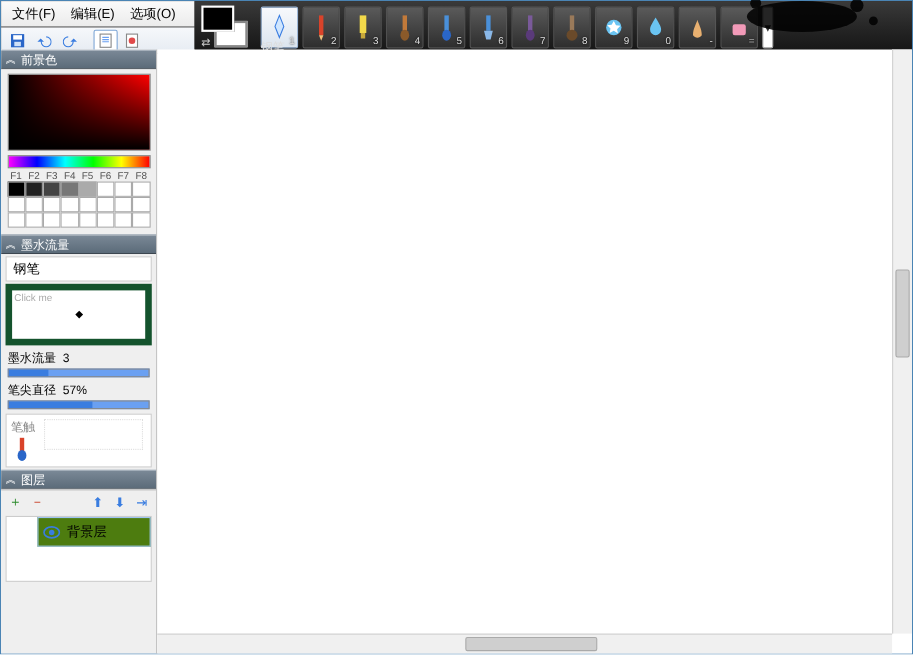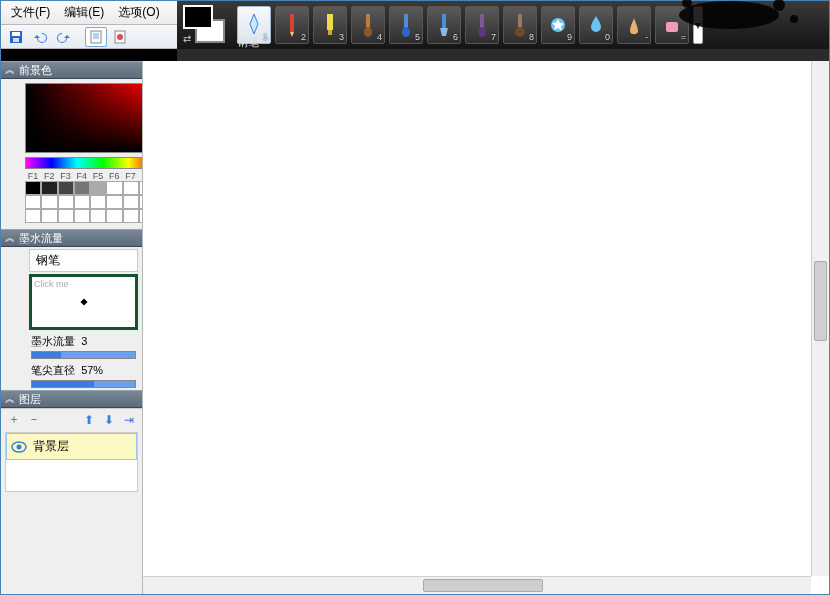--- a/index.html
+++ b/index.html
@@ -4,60 +4,60 @@
 <style>
 * { box-sizing: border-box; margin: 0; padding: 0; }
 body { font-family: "Microsoft YaHei", "SimSun", Tahoma, sans-serif; font-size: 12px; background: #fff; overflow: hidden; width: 830px; height: 595px; }
 .window { width: 830px; height: 595px; border: 1px solid #4a84b4; background: #fff; display: flex; flex-direction: column; }
 .titlebar { height: 28px; background: linear-gradient(#fdfdfe,#e9eef5 50%,#dde6f0); display: flex; align-items: center; padding: 0 4px; border-bottom: 1px solid #b8c9df; }
 .titlebar .appicon { width: 16px; height: 16px; margin-right: 6px; }
 .titlebar .title { flex: 1; color: #222; font-size: 12px; }
 .win-btns { display: flex; gap: 4px; }
 .win-btn { width: 32px; height: 20px; border: 1px solid #6b88a9; border-radius: 3px; background: linear-gradient(#f3f6fb,#d6e2ef); display: flex; align-items: center; justify-content: center; font-size: 11px; color: #2b3f55; }
 .win-btn.close { width: 46px; background: linear-gradient(#f08472,#d9432a 50%,#c73117); color: #fff; border-color: #9a2a16; }
-.menubar-row { height: 60px; background: #000; display: flex; align-items: stretch; }
+.menubar-row { height: 44px; background: #000; display: flex; align-items: stretch; }
 .menus { display: flex; align-items: center; gap: 2px; padding: 2px 4px; background: linear-gradient(#fbfbfb,#ebebeb); height: 24px; border-bottom: 1px solid #b8b8b8; }
 .menu { padding: 2px 6px; border-radius: 2px; }
 .left-stack { display: flex; flex-direction: column; width: 176px; }
 .qtoolbar { height: 24px; background: linear-gradient(#f6f8fb,#e6ebf2); display: flex; align-items: center; gap: 2px; padding: 2px 4px; border-bottom: 1px solid #b8b8b8; }
 .qtbtn { width: 22px; height: 20px; border: 1px solid transparent; border-radius: 2px; display: flex; align-items: center; justify-content: center; }
 .qtbtn.active { background: #fff; border-color: #7ea6d6; }
 .rightbar { flex: 1; background: #2b2b2b; display: flex; flex-direction: column; }
 .tooltabs { height: 48px; display: flex; align-items: center; gap: 4px; padding: 4px 6px; background: linear-gradient(#3a3a3a,#222 60%,#151515); }
 .color-chip-wrap { width: 44px; height: 40px; position: relative; margin-right: 6px; }
 .color-chip { width: 30px; height: 24px; background: #000; border: 2px solid #fff; position: absolute; top: 0; left: 0; }
 .color-chip.bg { background: #fff; top: 14px; left: 12px; border-color: #888; }
 .swap-ic { position: absolute; bottom: 0; left: 0; width: 12px; height: 12px; color: #ccc; font-size: 10px; }
 .tool-slot { width: 34px; height: 38px; border: 1px solid #555; background: linear-gradient(#5a5a5a,#2e2e2e); border-radius: 2px; position: relative; display: flex; align-items: center; justify-content: center; }
 .tool-slot .num { position: absolute; right: 2px; bottom: 1px; font-size: 9px; color: #ddd; text-shadow: 0 0 2px #000; }
 .tool-slot.selected { background: linear-gradient(#f7f9fc,#dce5ef); border: 1px solid #9fb9d9; }
 .body-row { flex: 1; display: flex; min-height: 0; }
 .sidebar { width: 142px; background: #efefef; border-right: 1px solid #b8b8b8; display: flex; flex-direction: column; overflow: hidden; }
 .panel-hdr { height: 18px; background: linear-gradient(#7a8896,#5b6b79); color: #fff; font-size: 11px; display: flex; align-items: center; padding: 0 4px; border-top: 1px solid #96a3b0; border-bottom: 1px solid #3c4650; gap: 4px; }
 .panel-hdr .chev { font-size: 10px; }
-.panel-body { background: #efefef; padding: 0; margin-left: 24px; }
+.panel-body { background: #efefef; padding: 0; }
 .color-picker { width: 130px; height: 70px; margin: 4px auto; background: linear-gradient(to right, #000 0%, #f00 100%); position: relative; border: 1px solid #888; }
 .color-picker::after { content: ""; position: absolute; inset: 0; background: linear-gradient(to bottom, rgba(255,255,255,0) 0%, rgba(0,0,0,1) 100%); }
 .hue-bar { width: 130px; height: 12px; margin: 0 auto 2px; background: linear-gradient(to right,#f0f,#00f,#0ff,#0f0,#ff0,#f00); border: 1px solid #888; }
 .swatch-labels { width: 130px; margin: 0 auto; display: grid; grid-template-columns: repeat(8,1fr); font-size: 9px; color: #555; text-align: center; }
 .swatch-row { width: 130px; margin: 0 auto; display: grid; grid-template-columns: repeat(8,1fr); }
 .swatch { height: 14px; border: 1px solid #aaa; background: #fff; }
 .toolopt-name { font-size: 12px; padding: 2px 6px; border: 1px solid #ccc; background: #fff; margin: 2px 4px; }
-.curve-box { height: 56px; border: 3px solid #14532d; background: #fff; margin: 2px 4px; font-size: 9px; color: #aaa; padding: 2px; position: relative; }
+.curve-box { height: 56px; border: 6px solid #14532d; background: #fff; margin: 2px 4px; font-size: 9px; color: #aaa; padding: 2px; position: relative; }
 .curve-box .dot { position: absolute; left: 50%; top: 50%; width: 5px; height: 5px; background: #000; transform: translate(-50%,-50%) rotate(45deg); }
 .slider-row { padding: 2px 6px; font-size: 11px; }
 .slider-track { height: 8px; background: #6aa0f2; border: 1px solid #888; margin-top: 2px; position: relative; }
 .slider-track .fill { height: 100%; background: #3a7de0; }
 .brush-prev { border: 1px solid #ccc; background: #fff; margin: 2px 4px; padding: 4px; display: flex; gap: 8px; align-items: flex-start; }
 .brush-prev .lbl { font-size: 11px; color: #888; }
 .brush-prev .stroke { width: 90px; height: 28px; border: 1px dotted #ddd; }
 .layer-btns { height: 22px; display: flex; align-items: center; gap: 2px; padding: 0 4px; background: #efefef; border-top: 1px solid #ccc; }
 .layer-btn { width: 18px; height: 18px; display: flex; align-items: center; justify-content: center; font-size: 12px; }
 .layer-list { background: #fff; border: 1px solid #ccc; margin: 2px 4px; height: 60px; }
-.layer-item { display: flex; align-items: center; gap: 6px; padding: 4px; border: 1px solid #9ec5f0; background: #fef9c3; font-size: 12px; }
+.layer-item { display: flex; align-items: center; gap: 6px; padding: 4px; border: 1px solid #9ec5f0; background: #4d7c0f; font-size: 12px; margin-left: 28px; }
 .canvas-wrap { flex: 1; display: flex; flex-direction: column; background: #fff; position: relative; }
 .canvas { flex: 1; background: #fff; }
 .vscroll { position: absolute; right: 0; top: 0; bottom: 18px; width: 18px; background: #f0f0f0; border-left: 1px solid #d0d0d0; }
 .vscroll .thumb { position: absolute; left: 2px; right: 2px; top: 200px; height: 80px; background: #cfcfcf; border: 1px solid #aaa; border-radius: 2px; }
 .hscroll { position: absolute; left: 0; right: 18px; bottom: 0; height: 18px; background: #f0f0f0; border-top: 1px solid #d0d0d0; }
 .hscroll .thumb { position: absolute; top: 2px; bottom: 2px; left: 280px; width: 120px; background: #cfcfcf; border: 1px solid #aaa; border-radius: 2px; }
 .ink-splash { position: absolute; right: 20px; top: -6px; width: 140px; height: 40px; pointer-events: none; opacity: .85; }
 svg { display: block; }
 </style>
 </head>
@@ -272,20 +272,30 @@
           <div class="slider-track">
               <div class="fill" style="width:28%"></div>
             </div>
         </div>
         <div class="slider-row">
           <span>笔尖直径</span>&nbsp;&nbsp;<span>57%</span>
           <div class="slider-track">
               <div class="fill" style="width:60%"></div>
             </div>
         </div>
+        <div class="brush-prev">
+          <div>
+            <div class="lbl">笔触</div>
+            <svg width="20" height="24" viewBox="0 0 20 24">
+                <rect x="8" y="2" width="4" height="12" fill="#d9432a"></rect>
+                <ellipse cx="10" cy="18" rx="4" ry="5" fill="#2a66c8"></ellipse>
+              </svg>
+          </div>
+          <div class="stroke"></div>
+        </div>
       </div>
 
       <div class="panel-hdr">
           <span class="chev">︽</span>
           <span>图层</span>
         </div>
       <div class="layer-btns">
         <div class="layer-btn" style="color:#2a8a2a">＋</div>
         <div class="layer-btn" style="color:#c73117">－</div>
         <div style="flex:1"></div>

